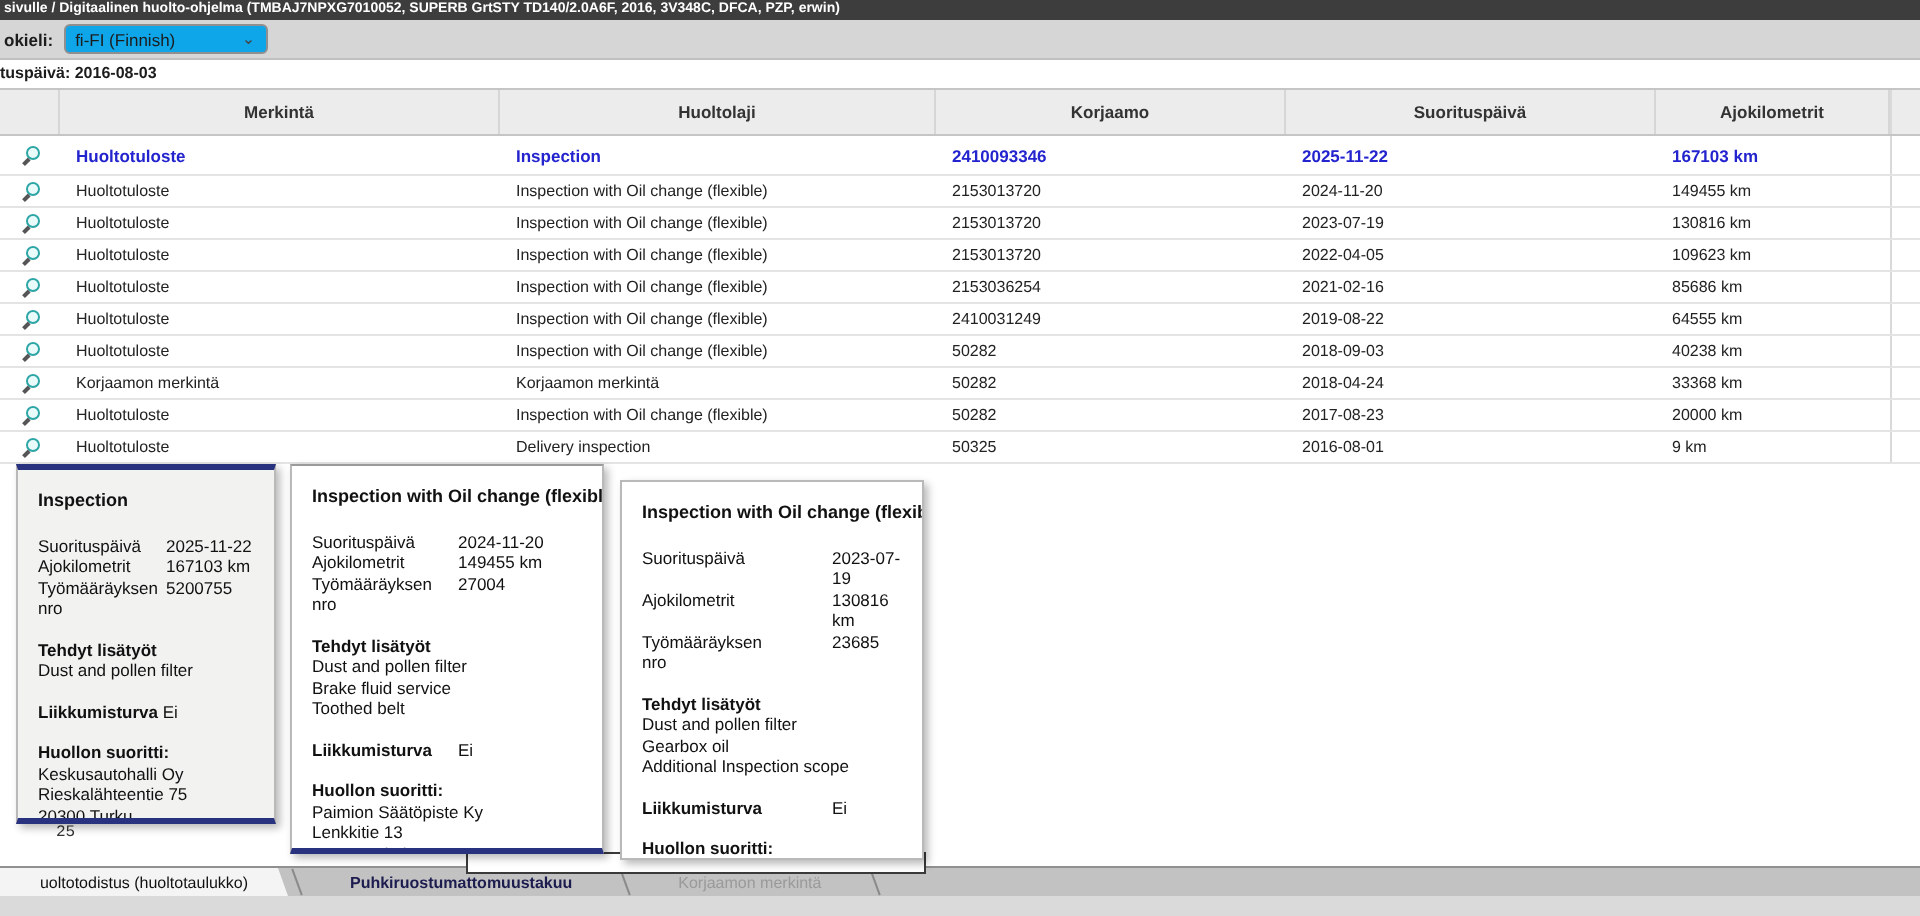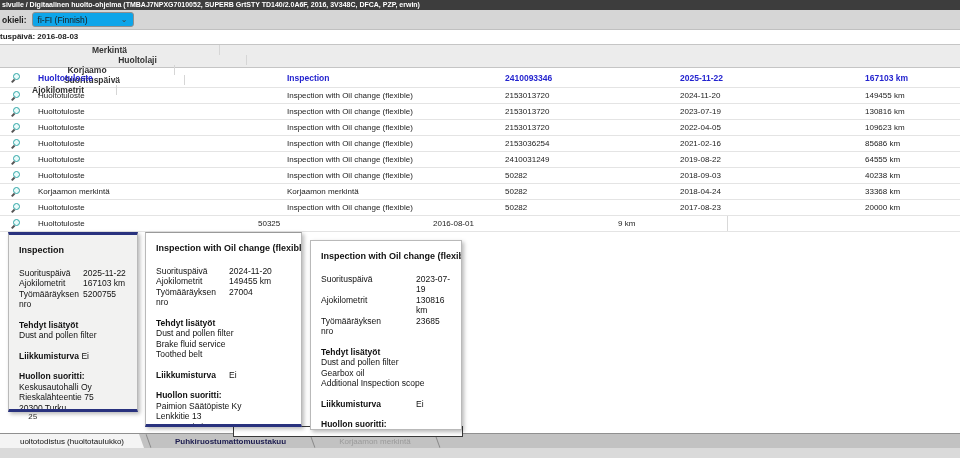--- a/index.html
+++ b/index.html
@@ -19,29 +19,29 @@
   .langselect{margin-left:5px;width:102px;height:15px;background:#0ea5e9;border:1px solid #8f8f8f;
               border-radius:3px;display:flex;align-items:center;justify-content:space-between;
               padding:0 5px;font-weight:normal;font-size:8.5px;box-sizing:border-box;cursor:default;}
   .chev{font-size:8px;color:#444;line-height:8px;}
 
   .dateline{position:absolute;left:0;top:32px;font-size:8px;font-weight:bold;white-space:nowrap;}
 
   
   .tbl{position:absolute;left:0;top:44px;width:960px;}
   .thead{display:flex;height:24px;background:#ececec;border-top:1px solid #c5c5c5;
-         border-bottom:1px solid #c5c5c5;font-weight:bold;font-size:8.5px;color:#333;box-sizing:border-box;flex-direction:column;}
+         border-bottom:1px solid #c5c5c5;font-weight:bold;font-size:8.5px;color:#333;box-sizing:border-box;}
   .thead>div{display:flex;align-items:center;justify-content:center;border-right:1px solid #d6d6d6;box-sizing:border-box;}
   .thead>div:last-child{border-right:none;}
   .trow{display:flex;height:16px;align-items:center;font-size:8px;color:#222;
         border-bottom:1px solid #e4e4e4;box-sizing:border-box;}
   .trow.hl{height:20px;font-size:8.5px;font-weight:bold;color:#2424cf;}
   .c0{width:30px;flex:none;display:flex;align-items:center;justify-content:center;}
   .c1{width:220px;flex:none;padding-left:8px;box-sizing:border-box;white-space:nowrap;overflow:hidden;}
-  .c2{width:218px;flex:none;padding-left:8px;box-sizing:border-box;white-space:nowrap;overflow:hidden;margin-left:29px;}
+  .c2{width:218px;flex:none;padding-left:8px;box-sizing:border-box;white-space:nowrap;overflow:hidden;}
   .c3{width:175px;flex:none;padding-left:8px;box-sizing:border-box;white-space:nowrap;overflow:hidden;}
   .c4{width:185px;flex:none;padding-left:8px;box-sizing:border-box;white-space:nowrap;overflow:hidden;}
   .c5{width:117px;flex:none;padding-left:8px;box-sizing:border-box;white-space:nowrap;overflow:hidden;}
   .c6{width:15px;flex:none;border-left:1px solid #d9d9d9;align-self:stretch;}
   .thead .c1,.thead .c2,.thead .c3,.thead .c4,.thead .c5{padding-left:0;}
 
   
   .mag{position:relative;width:11px;height:11px;display:inline-block;cursor:pointer;}
   .mag::before{content:"";position:absolute;right:1px;top:1px;width:5px;height:5px;
                border:1.5px solid #2ea6a6;border-radius:50%;background:#eafbfb;}
@@ -222,20 +222,21 @@
       <div class="c4">2017-08-23</div>
       <div class="c5">20000 km</div>
       <div class="c6"></div>
     </div>
 
     <div class="trow">
       <div class="c0">
           <span class="mag"></span>
         </div>
       <div class="c1">Huoltotuloste</div>
+      <div class="c2">Delivery inspection</div>
       <div class="c3">50325</div>
       <div class="c4">2016-08-01</div>
       <div class="c5">9 km</div>
       <div class="c6"></div>
     </div>
   </div>
 
   <div class="dialog dlg0">
     <div class="dlg-title">Inspection</div>
     <div class="frow">

